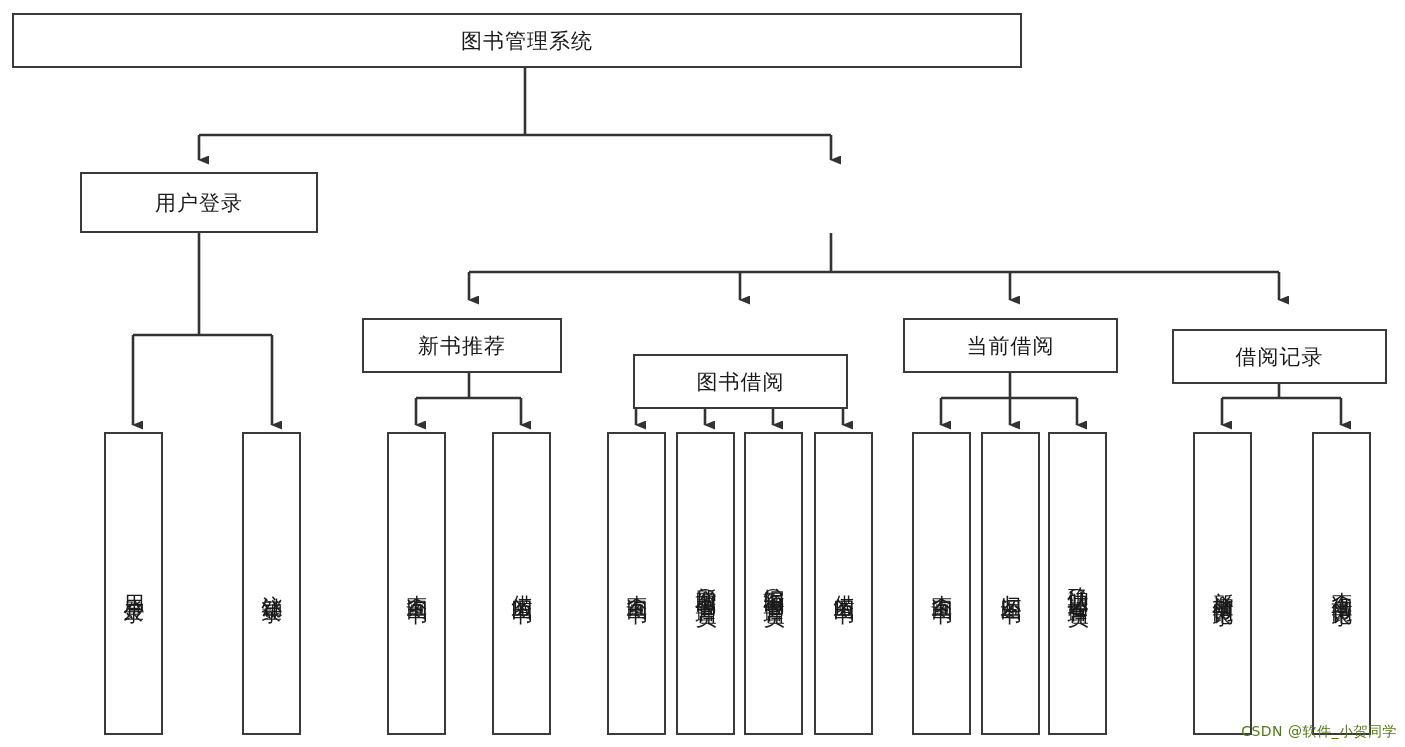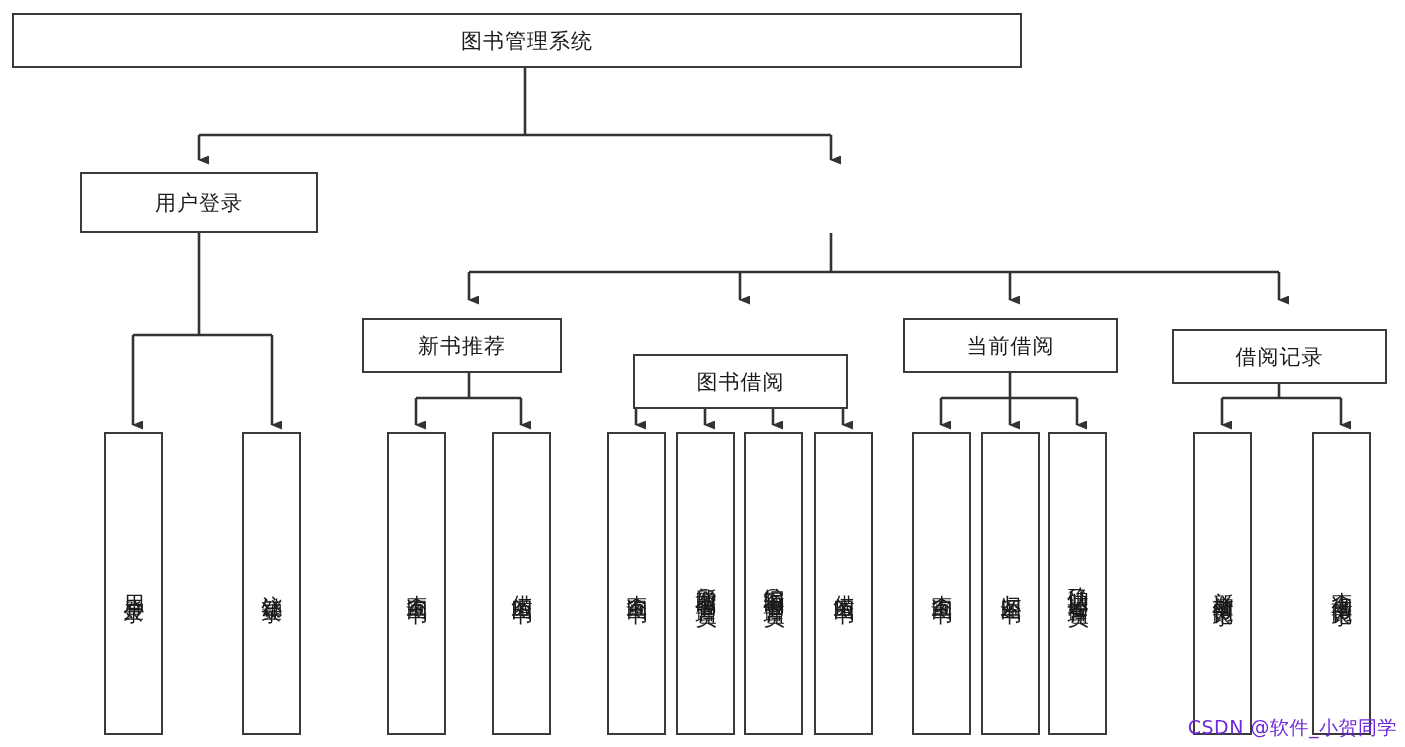--- a/index.html
+++ b/index.html
@@ -54,22 +54,22 @@
     white-space: nowrap;
     text-align: center;
   }
   .htext {
     white-space: nowrap;
   }
   .watermark {
     position: absolute;
     right: 8px;
     bottom: 6px;
-    font-size: 19px;
-    color: #6d28d9;
+    font-size: 14px;
+    color: #4d7c0f;
     letter-spacing: 0.5px;
     white-space: nowrap;
     user-select: none;
     text-align: right;
   }
 </style>
 </head>
 <body>
 
 <div id="canvas">

